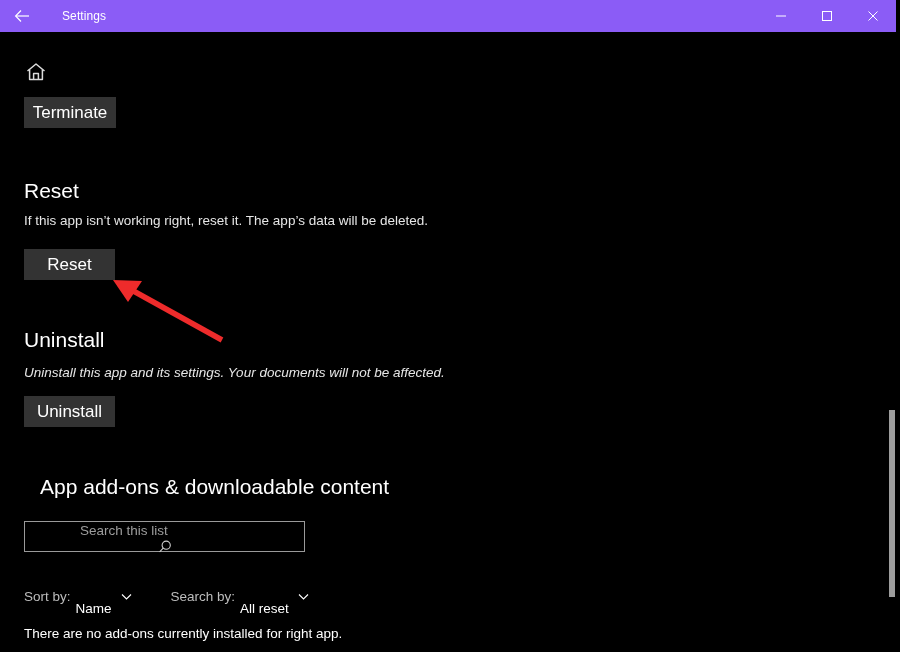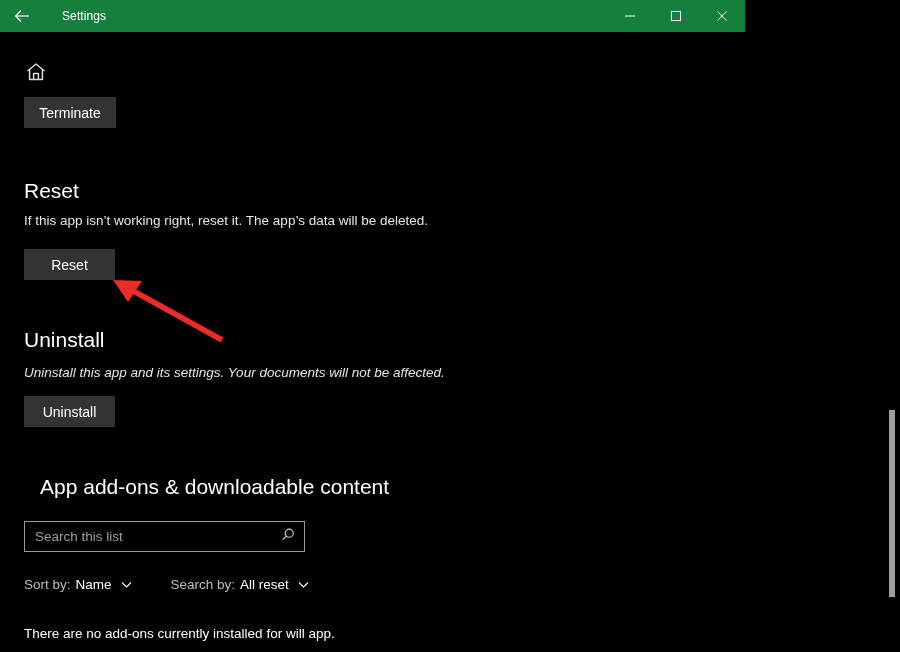--- a/index.html
+++ b/index.html
@@ -13,23 +13,23 @@
     overflow: hidden;
     font-family: "Liberation Sans", sans-serif;
     color: #ffffff;
     position: relative;
   }
 
   
   .titlebar {
     position: absolute;
     top: 0; left: 0;
-    width: 745px;
+    width: 896px;
     height: 32px;
-    background: #15803d;
+    background: #8b5cf6;
     display: flex;
     align-items: center;
   }
   .back-btn {
     width: 44px;
     height: 32px;
     display: flex;
     align-items: center;
     justify-content: center;
   }
@@ -69,21 +69,21 @@
     left: 24px;
     top: 28px;
     width: 24px;
     height: 24px;
   }
 
   .btn {
     background: #333333;
     color: #ffffff;
     border: 1px solid #333333;
-    font-size: 14px;
+    font-size: 17px;
     font-family: "Liberation Sans", sans-serif;
     padding: 0;
     height: 31px;
     display: inline-flex;
     align-items: center;
     justify-content: center;
     box-sizing: border-box;
     cursor: default;
   }
 
@@ -128,20 +128,21 @@
     position: absolute;
     left: 24px;
     top: 489px;
     width: 281px;
     height: 31px;
     border: 1px solid #9a9a9a;
     background: #000000;
     box-sizing: border-box;
     display: flex;
     align-items: center;
+    flex-direction: column;
   }
   .search-input {
     flex: 1;
     background: transparent;
     border: none;
     outline: none;
     color: #ffffff;
     font-size: 13.5px;
     font-family: "Liberation Sans", sans-serif;
     padding-left: 10px;
@@ -162,21 +163,21 @@
     display: flex;
     align-items: center;
     font-size: 13.5px;
   }
   .filter-group {
     display: flex;
     align-items: center;
     white-space: nowrap;
   }
   .filter-label { color: #bdbdbd; }
-  .filter-value { color: #ffffff; margin-left: 5px; }
+  .filter-value { color: #ffffff; margin-left: 5px; margin-top: 24px; }
   .chev {
     margin-left: 8px;
     display: inline-flex;
     align-items: center;
   }
   .filter-gap { width: 38px; }
 
   .empty-msg {
     position: absolute;
     left: 24px;
@@ -306,21 +307,21 @@
       <span class="filter-label">Search by:</span>
       <span class="filter-value">All reset</span>
       <span class="chev">
         <svg width="13" height="13" viewBox="0 0 13 13" aria-hidden="true">
           <path d="M2 4.5 L6.5 9 L11 4.5" stroke="#ffffff" stroke-width="1.1" fill="none"></path>
         </svg>
       </span>
     </div>
   </div>
 
-  <div class="empty-msg">There are no add-ons currently installed for will app.</div>
+  <div class="empty-msg">There are no add-ons currently installed for right app.</div>
 
   <div class="scrollbar-track">
     <div class="scrollbar-thumb"></div>
   </div>
 </div>
 
 <svg class="annotation" viewBox="0 0 900 652" aria-hidden="true">
   <g>
     <line x1="222" y1="340" x2="128" y2="288" stroke="#ee2b2b" stroke-width="5.5" stroke-linecap="butt"></line>
     <polygon points="113,280 142,281 128,302" fill="#ee2b2b"></polygon>

